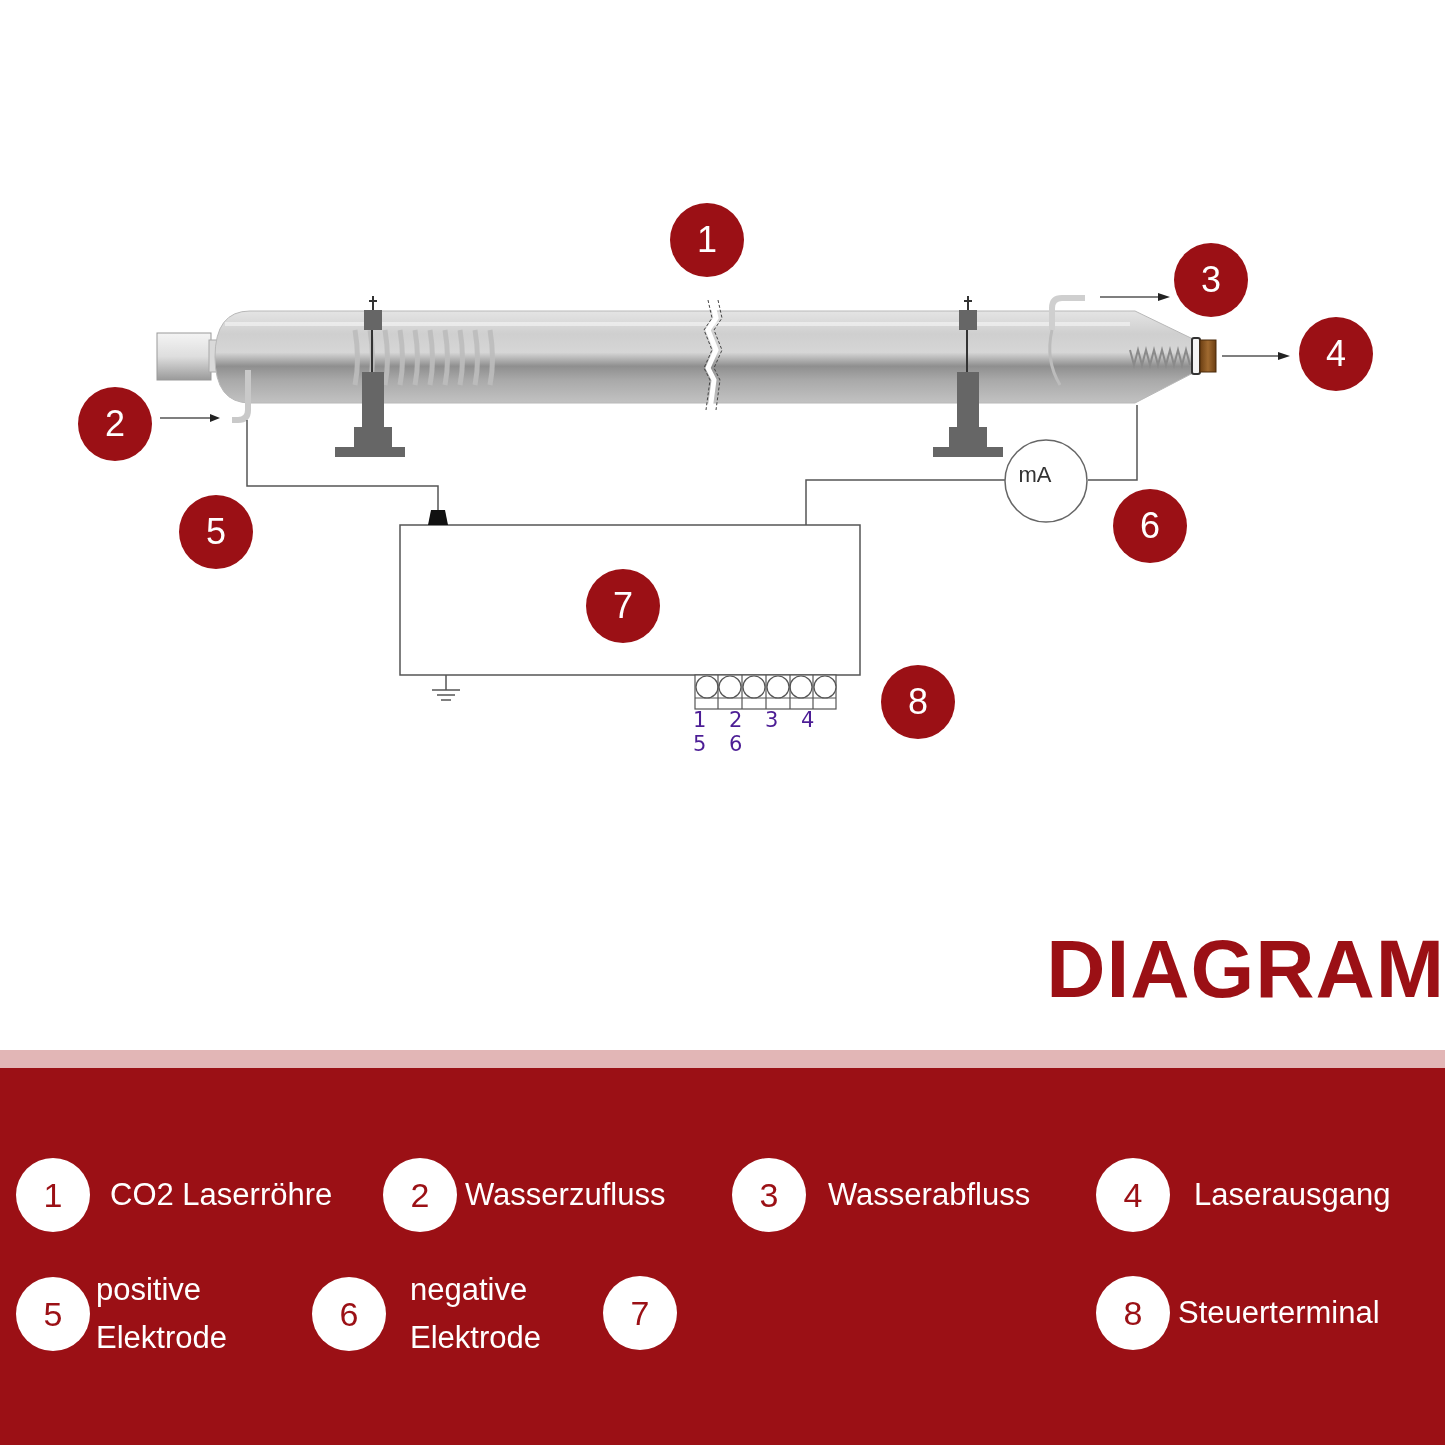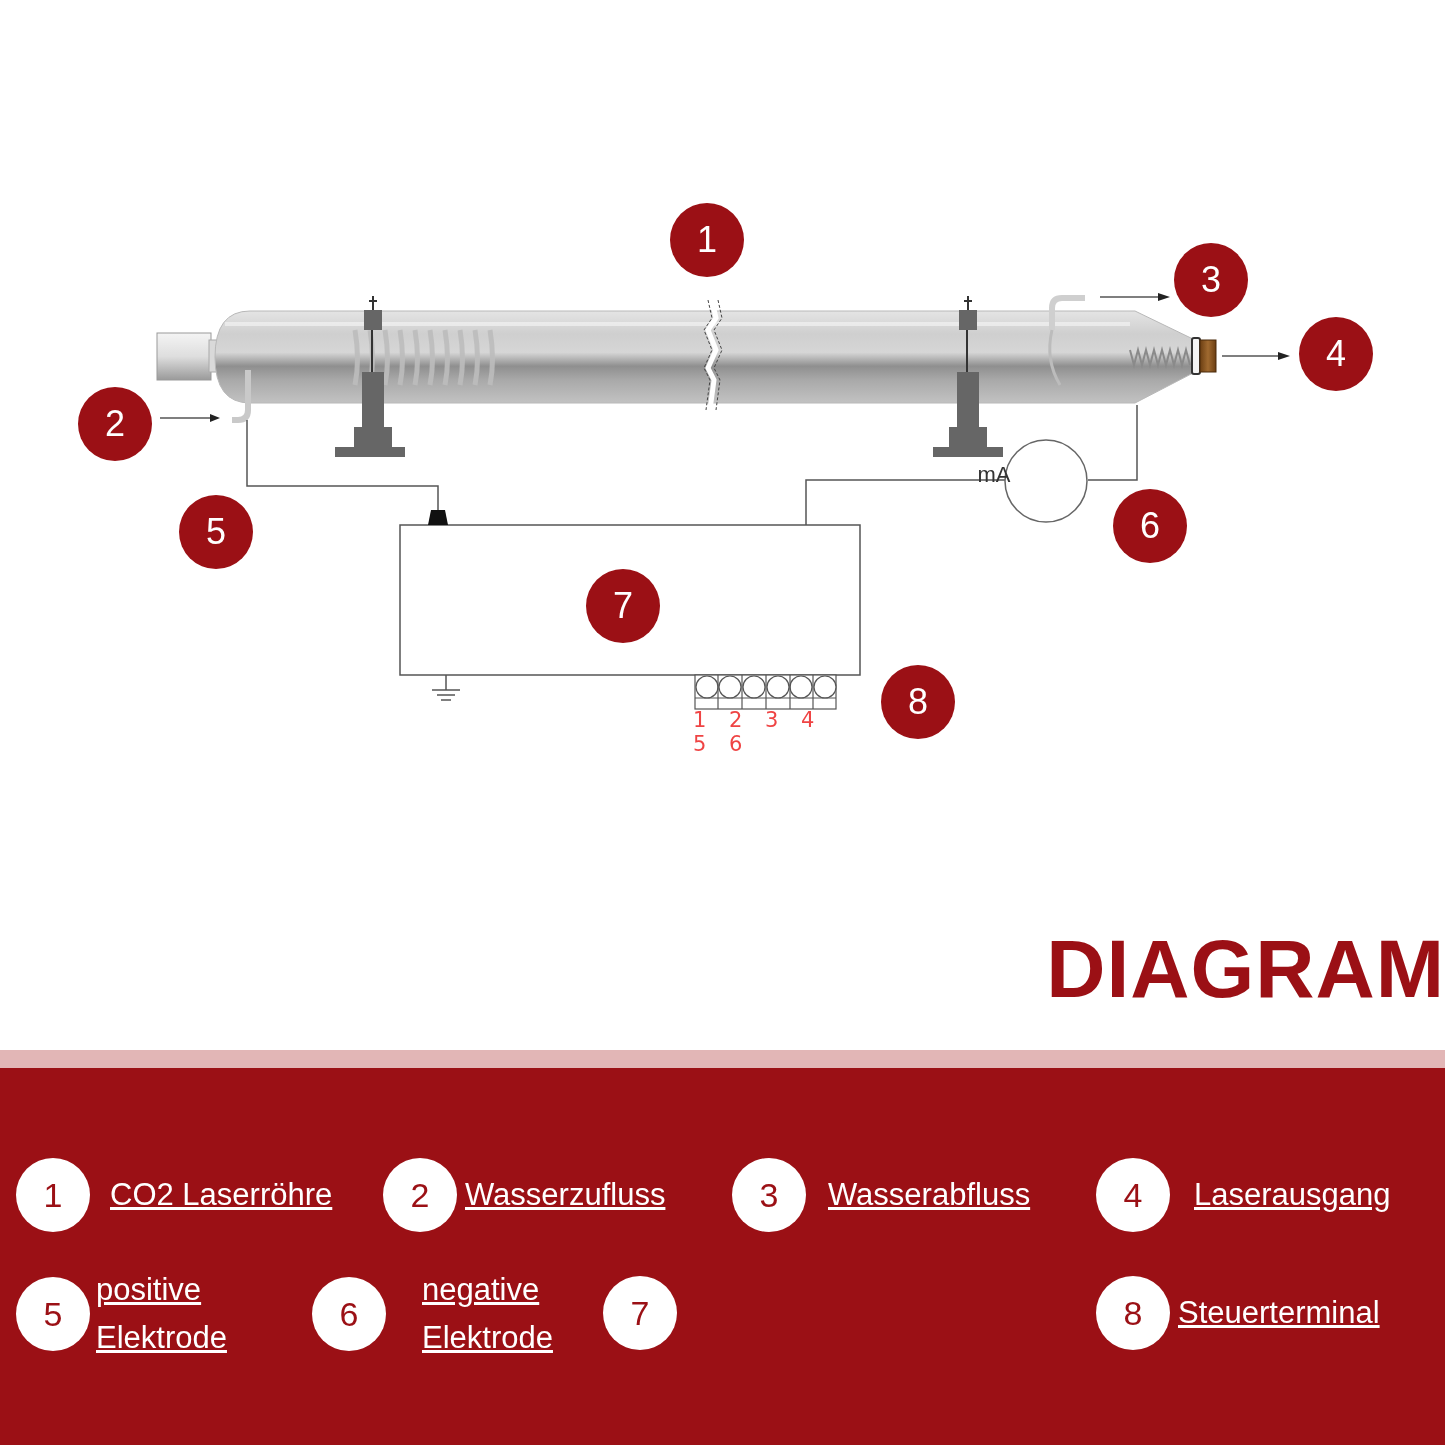--- a/index.html
+++ b/index.html
@@ -25,27 +25,27 @@
   .leg-item { position: absolute; display: flex; align-items: center; }
   .leg-num {
     width: 74px; height: 74px; border-radius: 50%; background: #ffffff; color: #9b1015;
     display: flex; align-items: center; justify-content: center;
     font-size: 34px; font-family: "Liberation Sans", sans-serif; flex: none;
   }
   .leg-text {
     color: #ffffff; font-size: 31px; line-height: 48px; margin-left: 20px;
     font-family: "Liberation Sans", sans-serif; white-space: nowrap;
   }
-  .leg-text .ln { display: block; text-decoration: underline; }
+  .leg-text .ln { display: block; }
   .term-labels {
     position: absolute; left: 693px; top: 708px; width: 150px;
-    font-family: "DejaVu Sans", sans-serif; font-size: 21px; color: #ef4444;
+    font-family: "DejaVu Sans", sans-serif; font-size: 21px; color: #4c1d95;
     letter-spacing: 8px;
   }
-  .ma-text { position: absolute; left: 954px; top: 462px; width: 80px; text-align: center;
+  .ma-text { position: absolute; left: 995px; top: 462px; width: 80px; text-align: center;
     font-family: "Liberation Sans", sans-serif; font-size: 22px; color: #333; }
 </style>
 </head>
 <body>
 
 <div class="diagram">
   <svg width="1445" height="900" viewBox="0 0 1445 900">
     <defs>
       <linearGradient id="tubeGrad" x1="0" y1="0" x2="0" y2="1">
         <stop offset="0" stop-color="#e4e4e4"></stop>
@@ -219,21 +219,21 @@
 
 <div class="leg-item" style="left:16px;top:1266px">
   <div class="leg-num">5</div>
   <div class="leg-text" style="margin-left:6px">
     <span class="ln">positive</span>
     <span class="ln">Elektrode</span>
   </div>
 </div>
 <div class="leg-item" style="left:312px;top:1266px">
   <div class="leg-num">6</div>
-  <div class="leg-text" style="margin-left:36px">
+  <div class="leg-text" style="margin-left:24px">
     <span class="ln">negative</span>
     <span class="ln">Elektrode</span>
   </div>
 </div>
 <div class="leg-item" style="left:603px;top:1276px">
   <div class="leg-num">7</div>
 </div>
 <div class="leg-item" style="left:1096px;top:1276px">
   <div class="leg-num">8</div>
   <div class="leg-text" style="margin-left:8px">

